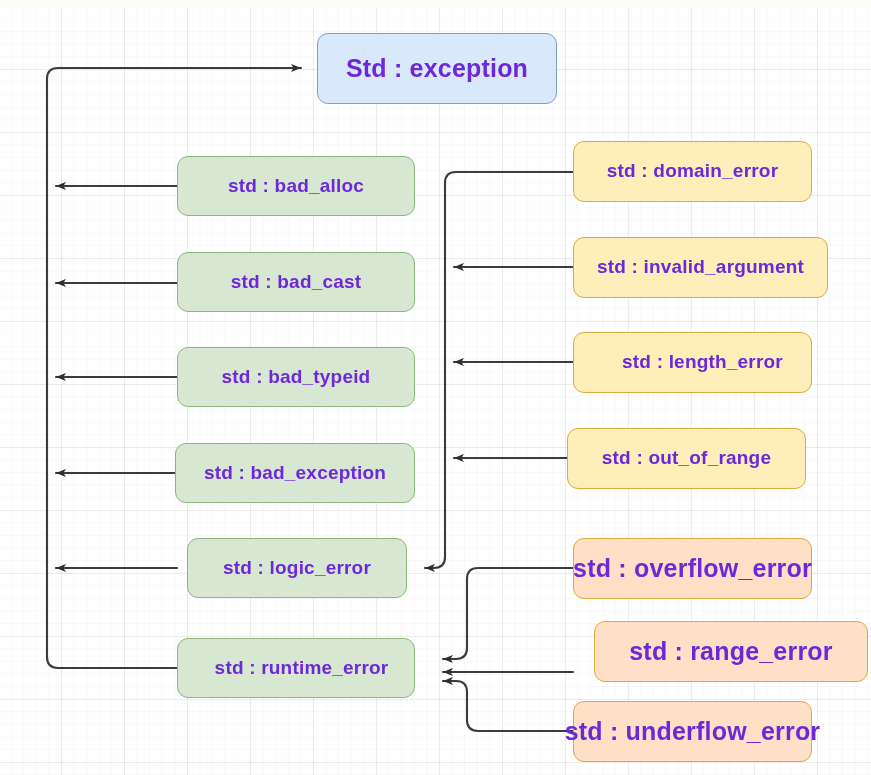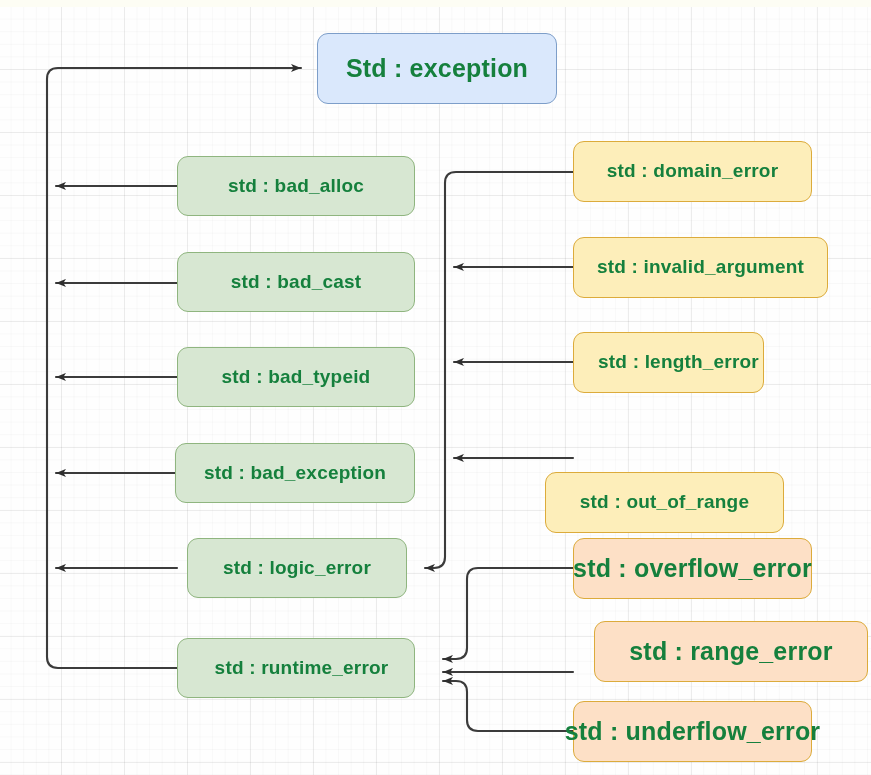--- a/index.html
+++ b/index.html
@@ -35,21 +35,21 @@
   }
   .node {
     position: absolute;
     box-sizing: border-box;
     display: flex;
     align-items: center;
     justify-content: center;
     border-radius: 11px;
     font-weight: bold;
     letter-spacing: 0.2px;
-    color: #15803d;
+    color: #6d28d9;
     text-align: center;
     line-height: 1.1;
     white-space: nowrap;
   }
   .node.root {
     background: #dae8fc;
     border: 1.6px solid #7d9ec9;
     font-size: 25px;
   }
   .node.green {
@@ -126,24 +126,24 @@
       </div>
       <div class="node green" style="left: 177px; top: 638px; width: 238px; height: 60px; padding-left: 11px;">
         <span>std : runtime_error</span>
       </div>
       <div class="node yellow" style="left: 573px; top: 141px; width: 239px; height: 61px; text-align: center;">
         <span>std : domain_error</span>
       </div>
       <div class="node yellow" style="left: 573px; top: 237px; width: 255px; height: 61px;">
         <span>std : invalid_argument</span>
       </div>
-      <div class="node yellow" style="left: 573px; top: 332px; width: 191px; height: 61px; padding-left: 20px;">
+      <div class="node yellow" style="left: 573px; top: 332px; width: 239px; height: 61px; padding-left: 20px;">
         <span>std : length_error</span>
       </div>
-      <div class="node yellow" style="left: 545px; top: 428px; width: 239px; height: 61px; margin-top: 44px;">
+      <div class="node yellow" style="left: 567px; top: 428px; width: 239px; height: 61px;">
         <span>std : out_of_range</span>
       </div>
       <div class="node peach" style="left: 573px; top: 538px; width: 239px; height: 61px;">
         <span>std : overflow_error</span>
       </div>
       <div class="node peach" style="left: 594px; top: 621px; width: 274px; height: 61px;">
         <span>std : range_error</span>
       </div>
       <div class="node peach" style="left: 573px; top: 701px; width: 239px; height: 61px;">
         <span>std : underflow_error</span>

